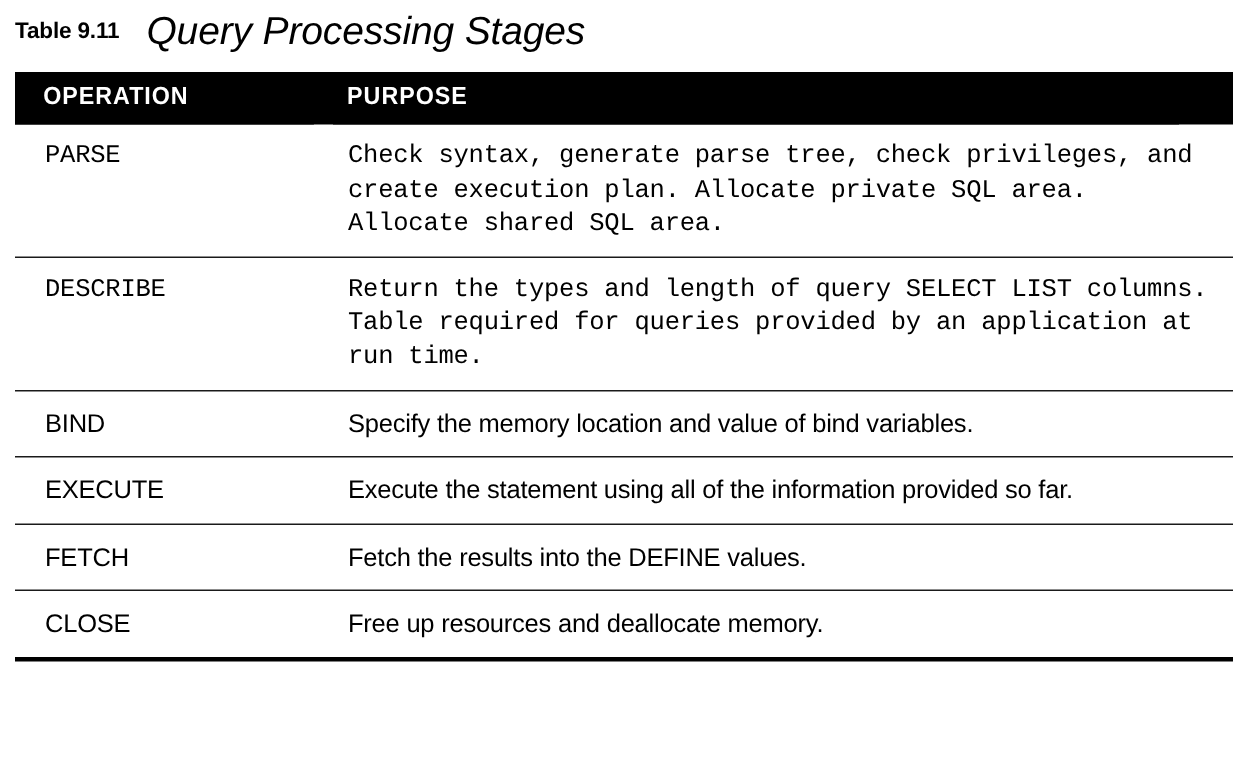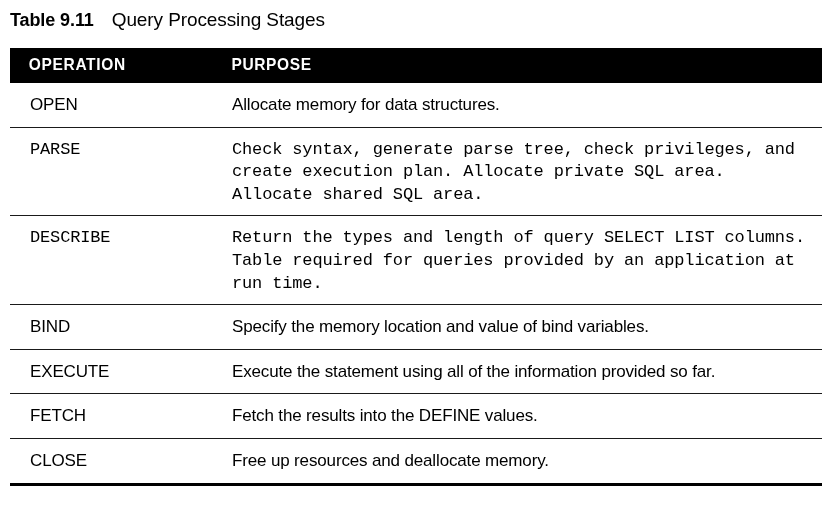--- a/index.html
+++ b/index.html
@@ -27,29 +27,30 @@
     position: absolute;
     left: 10px;
     top: 4px;
     width: 812px;
     height: 32px;
     display: flex;
     align-items: center;
     white-space: nowrap;
   }
   .caption-label {
-    font-size: 18px;
+    font-size: 15px;
     font-weight: bold;
     letter-spacing: -0.1px;
   }
   .caption-title {
-    font-size: 19px;
+    font-size: 26px;
     font-weight: normal;
     margin-left: 18px;
     letter-spacing: -0.1px;
+    font-style: italic;
   }
 
   
   .tbl-wrap {
     position: absolute;
     left: 10px;
     top: 48px;
     width: 812px;
   }
   table.data-table {
@@ -124,24 +125,20 @@
         <col class="col-op">
         <col class="col-purp">
       </colgroup>
       <thead>
         <tr class="header-row">
           <th class="th-op">OPERATION</th>
           <th class="th-purp">PURPOSE</th>
         </tr>
       </thead>
       <tbody>
-          <tr>
-            <td class="cell-op">OPEN</td>
-            <td class="cell-purpose">Allocate memory for data structures.</td>
-          </tr>
           <tr class="row-tall">
             <td class="cell-op">PARSE</td>
             <td class="cell-purpose">Check syntax, generate parse tree, check privileges, and create execution plan. Allocate private SQL area. Allocate shared SQL area.</td>
           </tr>
           <tr class="row-tall">
             <td class="cell-op">DESCRIBE</td>
             <td class="cell-purpose">Return the types and length of query SELECT LIST columns. Table required for queries provided by an application at run time.</td>
           </tr>
           <tr>
             <td class="cell-op">BIND</td>

